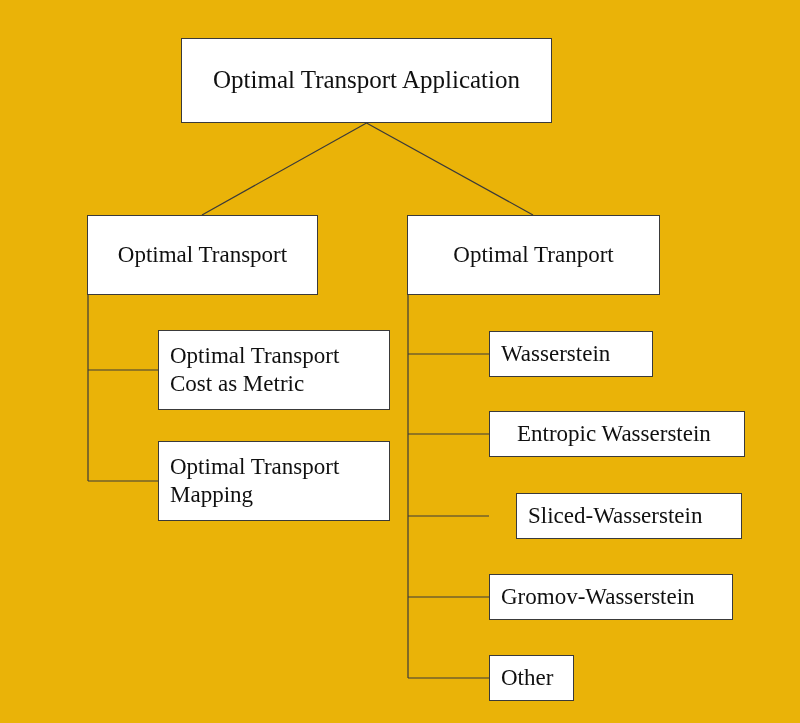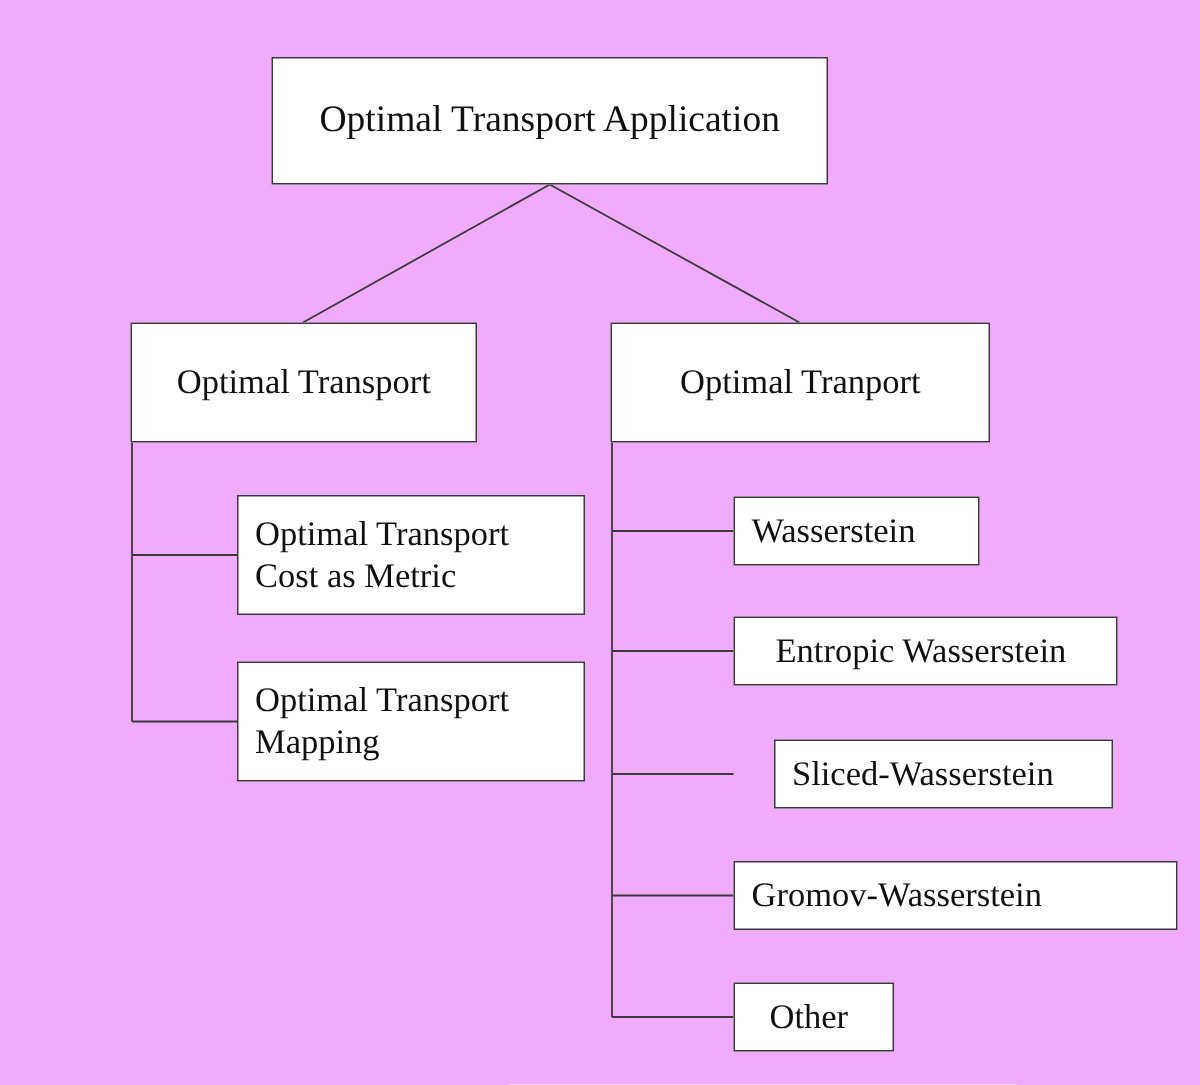--- a/index.html
+++ b/index.html
@@ -4,21 +4,21 @@
 <style>
   html, body {
     margin: 0;
     padding: 0;
     background: #ffffff;
   }
   #canvas {
     position: relative;
     width: 800px;
     height: 723px;
-    background: #f0abfc;
+    background: #eab308;
     font-family: "Liberation Serif", "DejaVu Serif", serif;
     overflow: hidden;
   }
   #edges {
     position: absolute;
     left: 0;
     top: 0;
     width: 800px;
     height: 723px;
     pointer-events: none;
@@ -87,29 +87,29 @@
   }
   .n-sliced {
     left: 489px; top: 493px;
     width: 226px; height: 46px;
     font-size: 23px;
     padding: 0 0 0 11px;
     margin-left: 27px;
   }
   .n-gromov {
     left: 489px; top: 574px;
-    width: 296px; height: 46px;
+    width: 244px; height: 46px;
     font-size: 23px;
     padding: 0 0 0 11px;
   }
   .n-other {
     left: 489px; top: 655px;
-    width: 107px; height: 46px;
+    width: 85px; height: 46px;
     font-size: 23px;
-    padding: 0 0 0 23px;
+    padding: 0 0 0 11px;
   }
 </style>
 </head>
 <body>
 
 <div id="canvas">
 
   <svg id="edges" viewBox="0 0 800 723" xmlns="http://www.w3.org/2000/svg">
     <g stroke="#3a3a3a" stroke-width="1.2" fill="none" shape-rendering="geometricPrecision">
 

